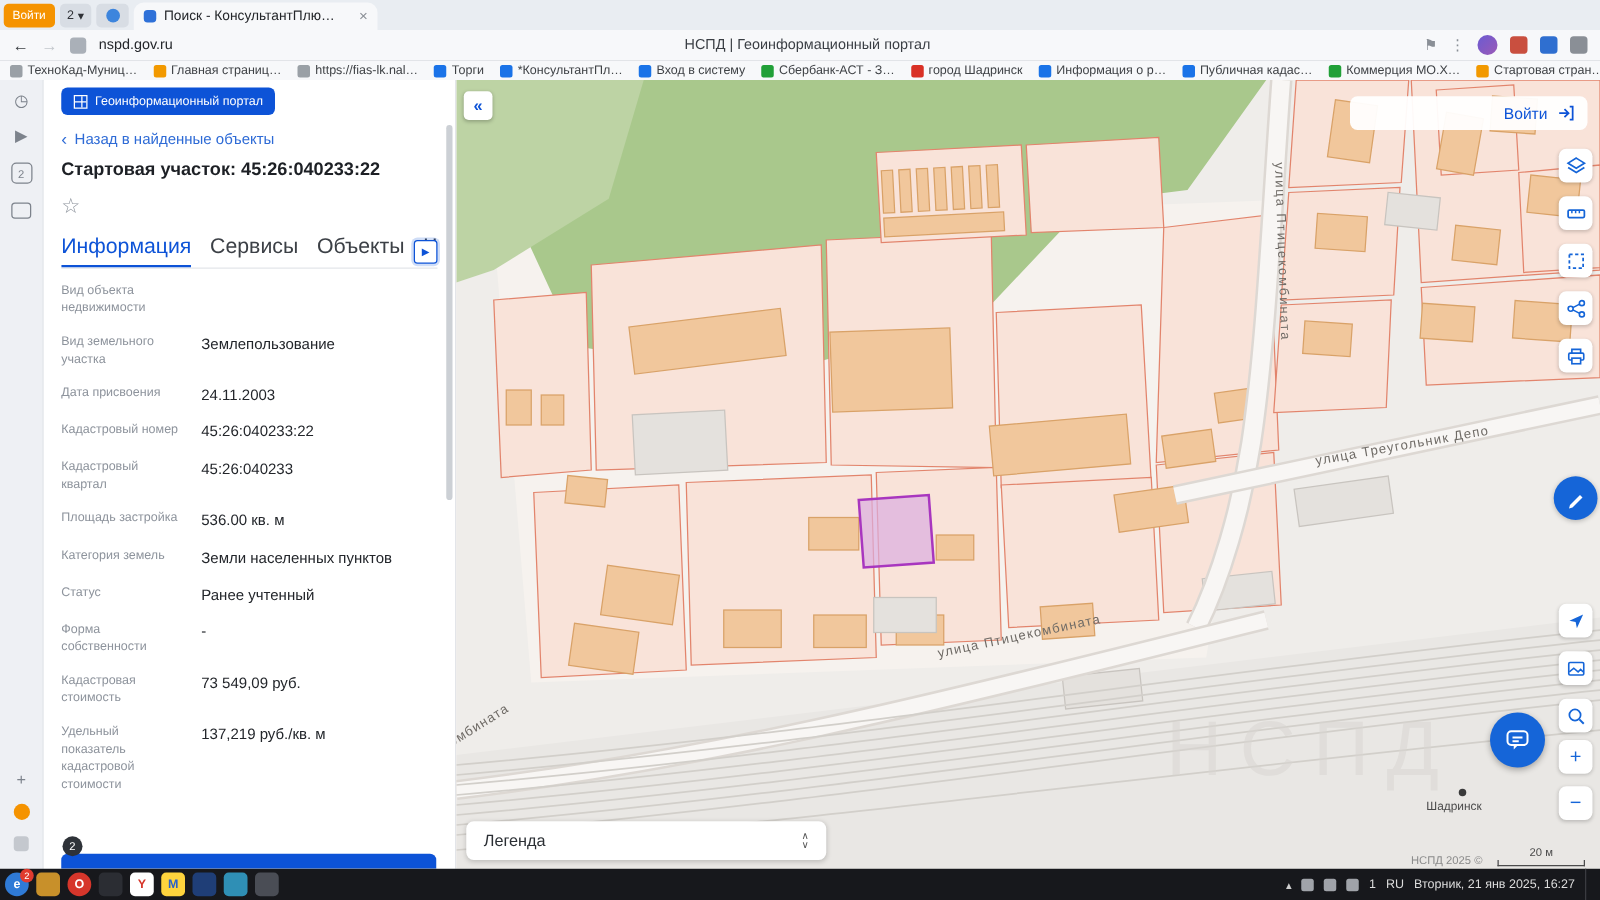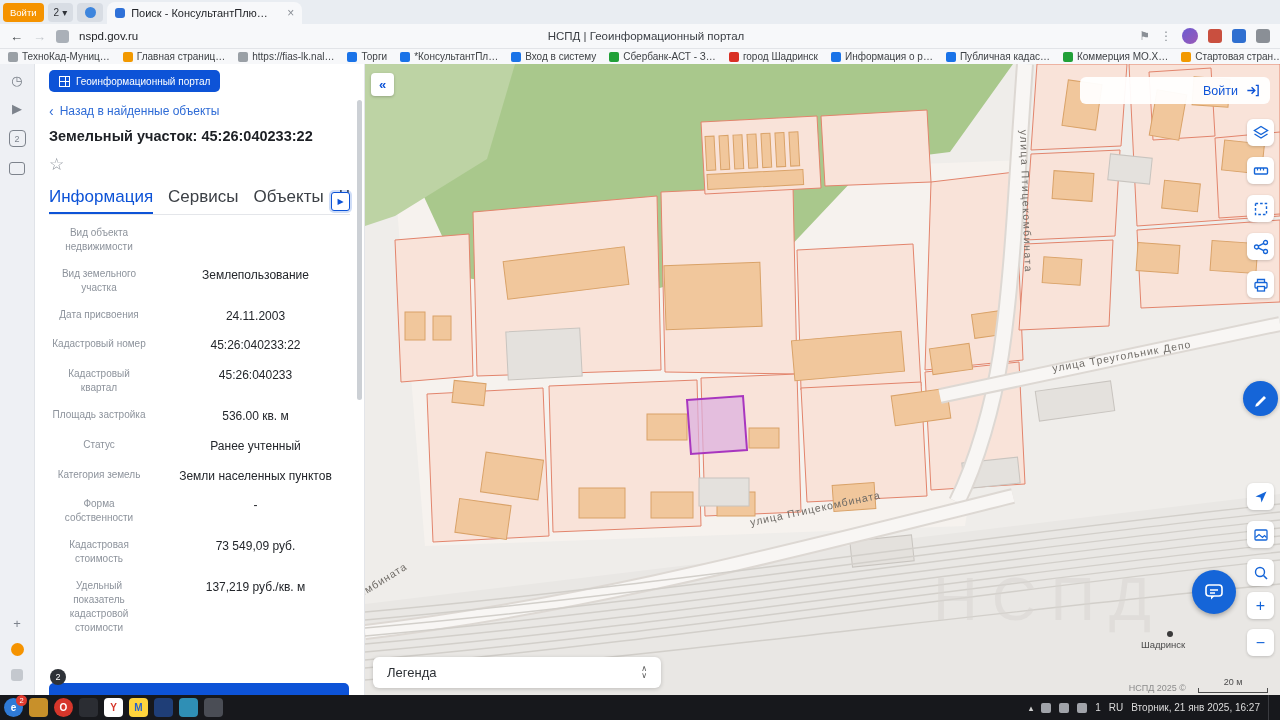--- a/index.html
+++ b/index.html
@@ -67,21 +67,21 @@
   .panel-title{margin-top:10px;font-size:14.5px;font-weight:bold;color:#1d2025;}
   .star{margin-top:10px;font-size:17px;color:#8d939c;width:20px;}
   .ptabs-wrap{margin-top:12px;position:relative;border-bottom:1px solid #e4e6ea;}
   .ptabs{display:flex;gap:15px;overflow:hidden;white-space:nowrap;padding-right:24px;}
   .ptab{font-size:17px;color:#3c4046;padding-bottom:7px;}
   .ptab.active{color:#0d53d7;box-shadow:inset 0 -2px 0 #0d53d7;}
   .tab-scroll{position:absolute;right:0;bottom:3px;width:17px;height:17px;border:1.5px solid #0d53d7;border-radius:3px;
           color:#0d53d7;font-size:8px;display:flex;align-items:center;justify-content:center;background:#fff;
           box-shadow:0 0 0 2px rgba(13,83,215,.2);}
   .frows{margin-top:4px;}
-  .frow{display:grid;grid-template-columns:100px 1fr;gap:12px;padding:6.5px 0;text-align:center;}
+  .frow{display:grid;grid-template-columns:100px 1fr;gap:12px;padding:6.5px 0;}
   .flabel{font-size:10px;color:#8d939c;line-height:1.4;}
   .fval{font-size:12px;color:#23262b;line-height:1.4;}
   .panel-bottom{position:absolute;bottom:0;left:14px;width:300px;height:12px;background:#0d53d7;border-radius:5px 5px 0 0;}
   .pscroll{position:absolute;right:2px;top:36px;width:5px;height:300px;background:#ccd0d5;border-radius:3px;}
 
   
   .map{position:absolute;left:365px;top:0;right:0;bottom:0;background:#efedea;overflow:hidden;}
   .map svg.base{position:absolute;inset:0;}
   .map svg text{font-family:"Liberation Sans",sans-serif;}
   .collapse-btn{position:absolute;left:6px;top:9px;width:23px;height:23px;background:#fff;border-radius:4px;
@@ -229,21 +229,21 @@
 
     <aside class="panel">
       <div class="portal-chip">
         <span class="grid-ico"></span>
         <span>Геоинформационный портал</span>
       </div>
       <div class="back-row">
         <span class="back-chev">‹</span>
         <span>Назад в найденные объекты</span>
       </div>
-      <div class="panel-title">Земельный участок: 45:26:040233:22</div>
+      <div class="panel-title">Стартовая участок: 45:26:040233:22</div>
       <div class="star">☆</div>
       <div class="ptabs-wrap">
         <div class="ptabs">
             <div class="ptab active">Информация</div>
             <div class="ptab">Сервисы</div>
             <div class="ptab">Объекты</div>
             <div class="ptab">Части ЗУ</div>
             <div class="ptab">Соста</div>
           </div>
         <div class="tab-scroll">▶</div>
@@ -266,26 +266,26 @@
           </div>
           <div class="frow">
             <div class="flabel">Кадастровый квартал</div>
             <div class="fval">45:26:040233</div>
           </div>
           <div class="frow">
             <div class="flabel">Площадь застройка</div>
             <div class="fval">536.00 кв. м</div>
           </div>
           <div class="frow">
+            <div class="flabel">Категория земель</div>
+            <div class="fval">Земли населенных пунктов</div>
+          </div>
+          <div class="frow">
             <div class="flabel">Статус</div>
             <div class="fval">Ранее учтенный</div>
-          </div>
-          <div class="frow">
-            <div class="flabel">Категория земель</div>
-            <div class="fval">Земли населенных пунктов</div>
           </div>
           <div class="frow">
             <div class="flabel">Форма собственности</div>
             <div class="fval">-</div>
           </div>
           <div class="frow">
             <div class="flabel">Кадастровая стоимость</div>
             <div class="fval">73 549,09 руб.</div>
           </div>
           <div class="frow">

